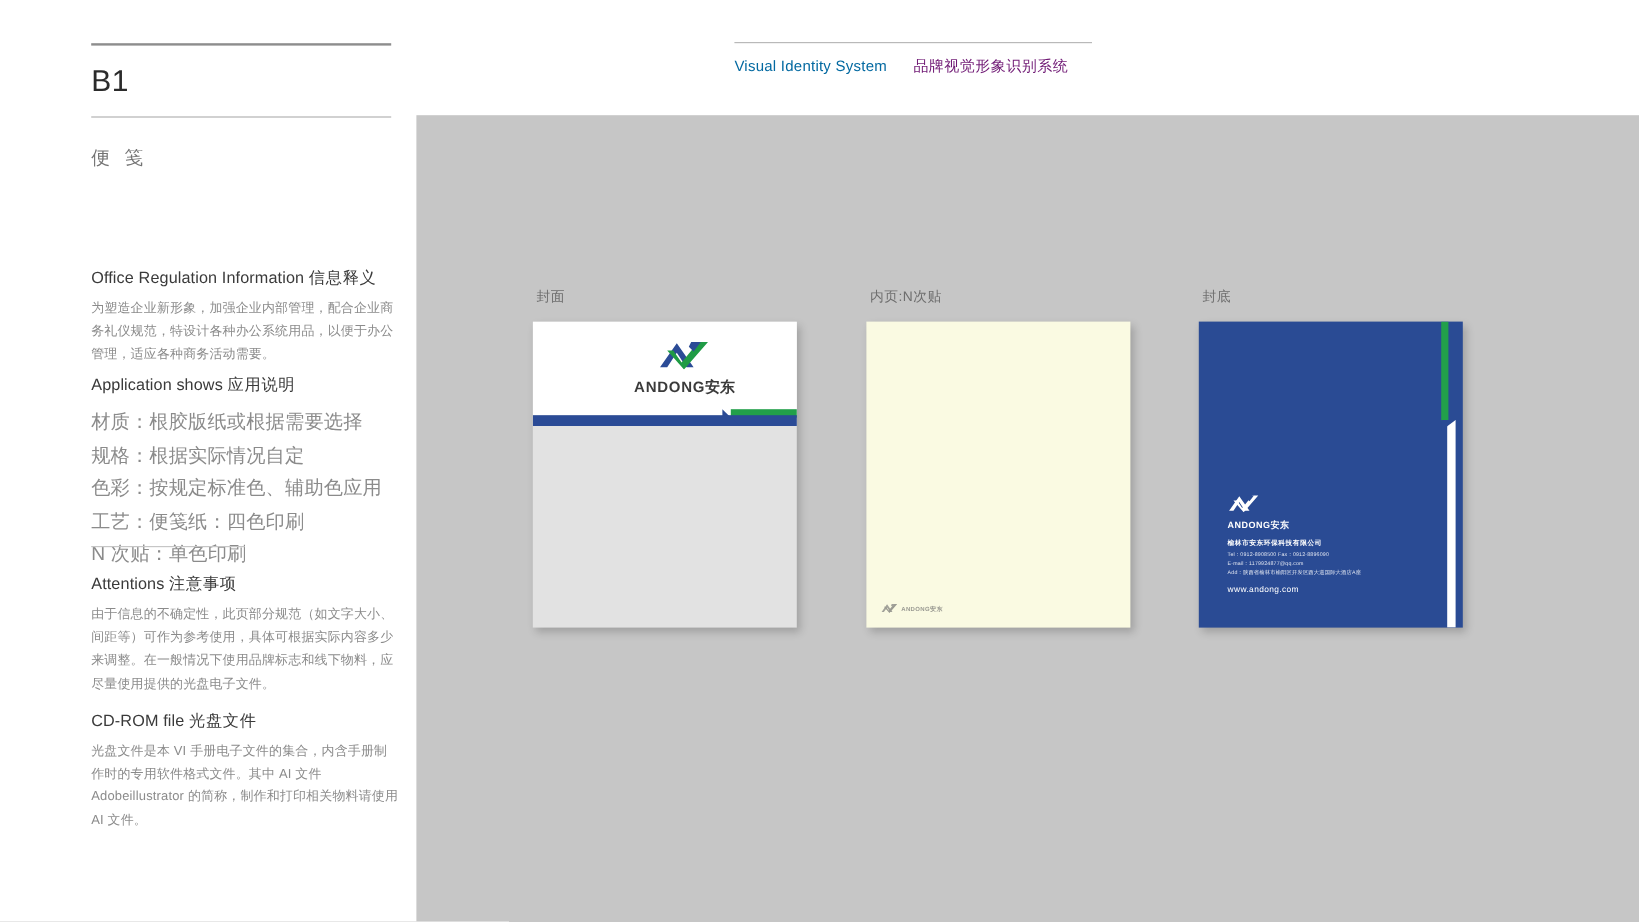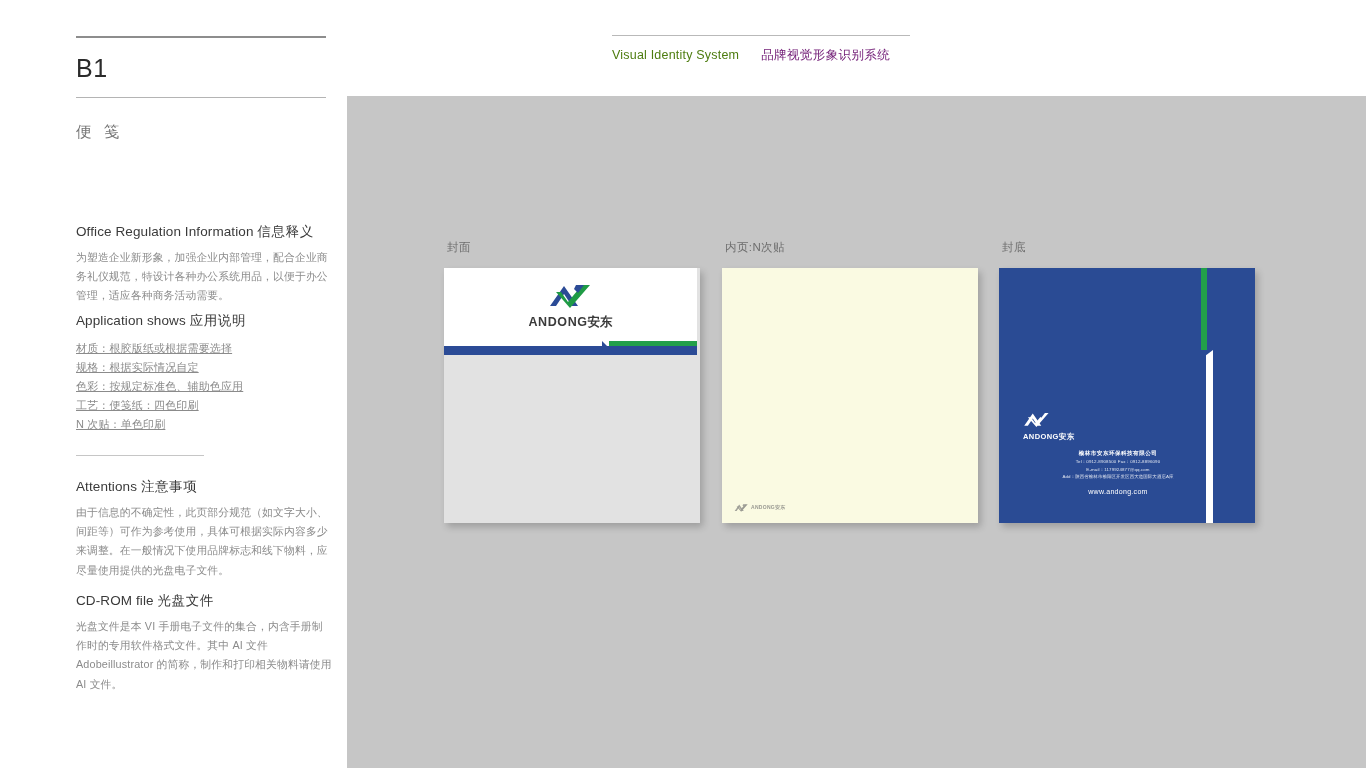--- a/index.html
+++ b/index.html
@@ -8,59 +8,59 @@
     background:#ffffff;
     font-family:"Liberation Sans","DejaVu Sans",sans-serif;
     overflow:hidden;
     position:relative;
   }
   
   #header-bar{position:absolute;left:0;top:0;width:1366px;height:96px;}
   .hdr-group{position:absolute;}
   .hdr-rule{height:1px;background:#b9b9b9;}
   .hdr-row{display:flex;align-items:baseline;padding-top:11px;}
-  .hdr-en{font-size:12.5px;color:#4d7c0f;letter-spacing:.2px;font-weight:400;}
+  .hdr-en{font-size:12.5px;color:#0369a1;letter-spacing:.2px;font-weight:400;}
   .hdr-cn{font-size:12.5px;color:#701a75;letter-spacing:.4px;margin-left:22px;}
   .hdr-en.active{color:#1c1c1c;}
   .hdr-cn.active{color:#1c1c1c;}
 
   #hdr-vis{left:612px;top:35px;width:298px;}
   #hdr-basic{left:990px;top:35px;width:335px;}
   #hdr-basic .hdr-row{justify-content:flex-start;}
   .hdr-spacer{width:86px;}
 
   
   #left-col{position:absolute;left:76px;top:36px;width:250px;}
   #rule-top{height:2px;background:#8d8d8d;width:250px;}
   #b1-title{font-size:25px;color:#2b2b2b;letter-spacing:.5px;padding:16px 0 14px 0;font-weight:400;}
   #rule-mid{height:1px;background:#b4b4b4;width:250px;}
   #doc-subtitle{font-size:15.5px;color:#737373;letter-spacing:4px;padding-top:24px;}
 
   .sec{margin-top:0;}
   .sec-h{font-size:13.5px;color:#3a3a3a;font-weight:400;letter-spacing:.1px;}
   .sec-h .cn{letter-spacing:.6px;}
   .sec-p{font-size:10.8px;color:#8b8b8b;line-height:1.78;letter-spacing:.15px;margin-top:7px;}
-  .spec-line{font-size:11px;color:#8b8b8b;line-height:1.72;letter-spacing:.15px;text-decoration:underline;}
+  .spec-line{font-size:16px;color:#8b8b8b;line-height:1.72;letter-spacing:.15px;}
 
   #sec-office{position:absolute;left:76px;top:223px;width:252px;}
   #sec-app{position:absolute;left:76px;top:312px;width:252px;}
   #divider-left{position:absolute;left:76px;top:455px;width:128px;height:1px;background:#c6c6c6;}
   #sec-attn{position:absolute;left:76px;top:478px;width:254px;}
   #sec-cd{position:absolute;left:76px;top:592px;width:256px;}
 
   
   #canvas{position:absolute;left:347px;top:96px;width:1019px;height:672px;background:#c6c6c6;}
 
   .card-label{position:absolute;font-size:11.5px;color:#6e6e6e;letter-spacing:.4px;}
   #label-cover{left:447px;top:240px;}
   #label-inner{left:725px;top:240px;}
   #label-back{left:1002px;top:240px;}
 
-  .card{position:absolute;top:268px;width:256px;height:255px;overflow:hidden;
-        box-shadow:3px 4px 7px rgba(0,0,0,.20);text-align:center;}
+  .card{position:absolute;top:268px;width:220px;height:255px;overflow:hidden;
+        box-shadow:3px 4px 7px rgba(0,0,0,.20);}
   #card-cover{left:444px;background:#e2e2e2;}
   #card-inner{left:722px;background:#fafae2;}
   #card-back{left:999px;background:#2a4b94;}
 
   
   #cover-white{position:absolute;left:0;top:0;width:253px;height:78px;background:#ffffff;}
   #cover-logo{position:absolute;left:0;top:14px;width:253px;display:flex;flex-direction:column;align-items:center;}
   .logo-wordmark{font-size:12.5px;font-weight:700;color:#3b3b3b;letter-spacing:.6px;margin-top:2px;}
   .logo-wordmark .cn{letter-spacing:0px;}
   #cover-bar-blue{position:absolute;left:0;top:78px;width:253px;height:9px;background:#2b4b96;}

